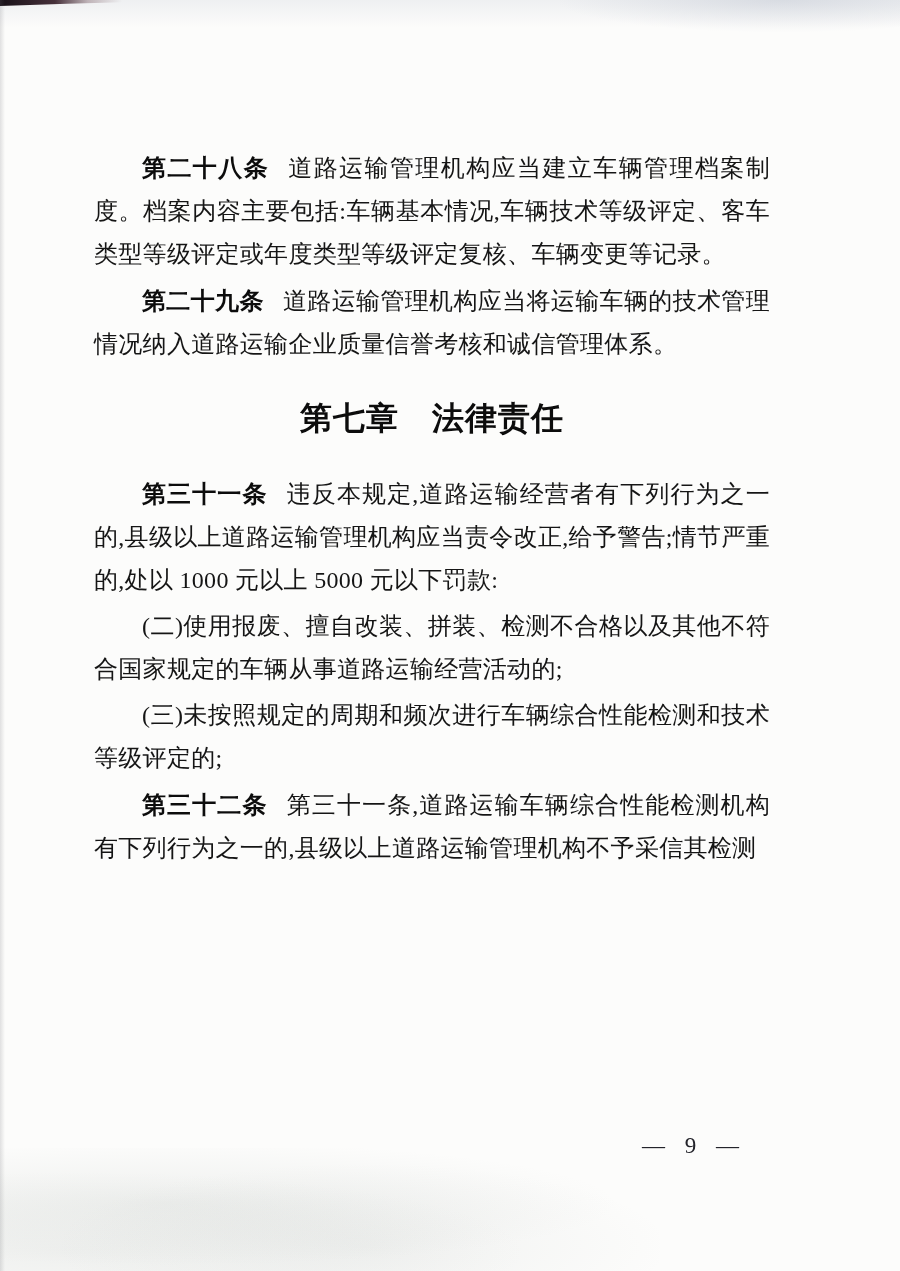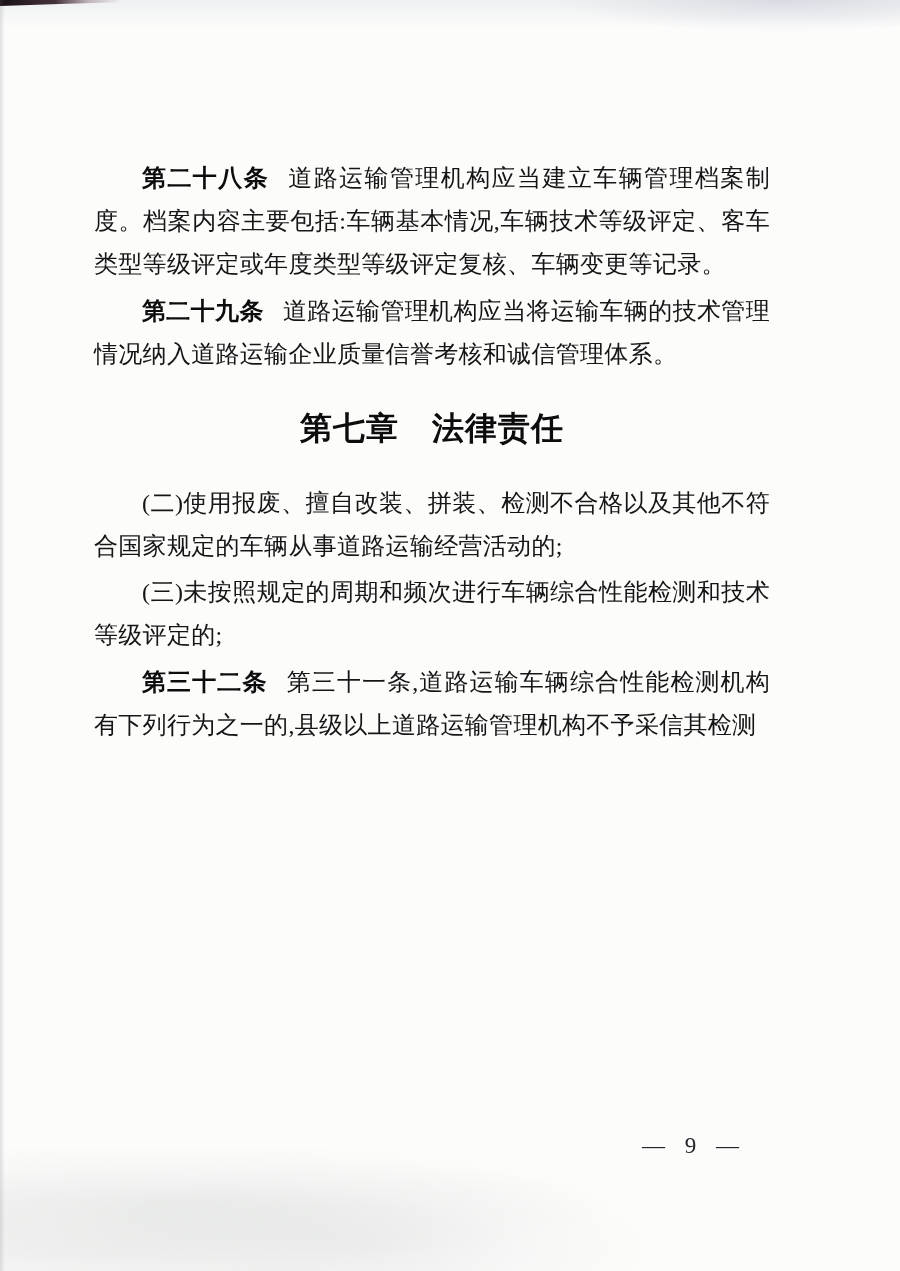--- a/index.html
+++ b/index.html
@@ -36,21 +36,21 @@
   .scan-bottom-mottle {
     position:absolute; left:0; top:1148px; width:660px; height:123px;
     background:
       radial-gradient(ellipse at 25% 45%, rgba(148,158,152,0.13), transparent 65%),
       radial-gradient(ellipse at 55% 80%, rgba(140,150,146,0.10), transparent 60%),
       radial-gradient(ellipse at 10% 85%, rgba(148,158,152,0.12), transparent 55%);
     pointer-events:none;
   }
   
   .doc {
-    position:absolute; left:94px; top:156px; width:676px;
+    position:absolute; left:94px; top:146px; width:676px;
   }
   .para {
     font-size:24px;
     line-height:43px;
     text-align:justify;
     text-justify:inter-ideograph;
     text-indent:2em;
     letter-spacing:0.3px;
     margin-bottom:3px;
   }
@@ -90,20 +90,21 @@
 
 <main class="doc">
 
   <p class="para"><span class="lead">第二十八条</span><span>道路运输管理机构应当建立车辆管理档案制度。档案内容主要包括:车辆基本情况,车辆技术等级评定、客车类型等级评定或年度类型等级评定复核、车辆变更等记录。</span></p>
 
   <p class="para"><span class="lead">第二十九条</span><span>道路运输管理机构应当将运输车辆的技术管理情况纳入道路运输企业质量信誉考核和诚信管理体系。</span></p>
 
 
   <h2 class="chapter-heading">第七章　法律责任</h2>
 
+  <p class="para"><span class="lead">第三十一条</span><span>违反本规定,道路运输经营者有下列行为之一的,县级以上道路运输管理机构应当责令改正,给予警告;情节严重的,处以 1000 元以上 5000 元以下罚款:</span></p>
 
   <p class="para">(二)使用报废、擅自改装、拼装、检测不合格以及其他不符合国家规定的车辆从事道路运输经营活动的;</p>
   <p class="para">(三)未按照规定的周期和频次进行车辆综合性能检测和技术等级评定的;</p>
 
   <p class="para"><span class="lead">第三十二条</span><span>第三十一条,道路运输车辆综合性能检测机构有下列行为之一的,县级以上道路运输管理机构不予采信其检测</span></p>
 
 </main>
 
 <div class="page-number">— 9 —</div>
 

